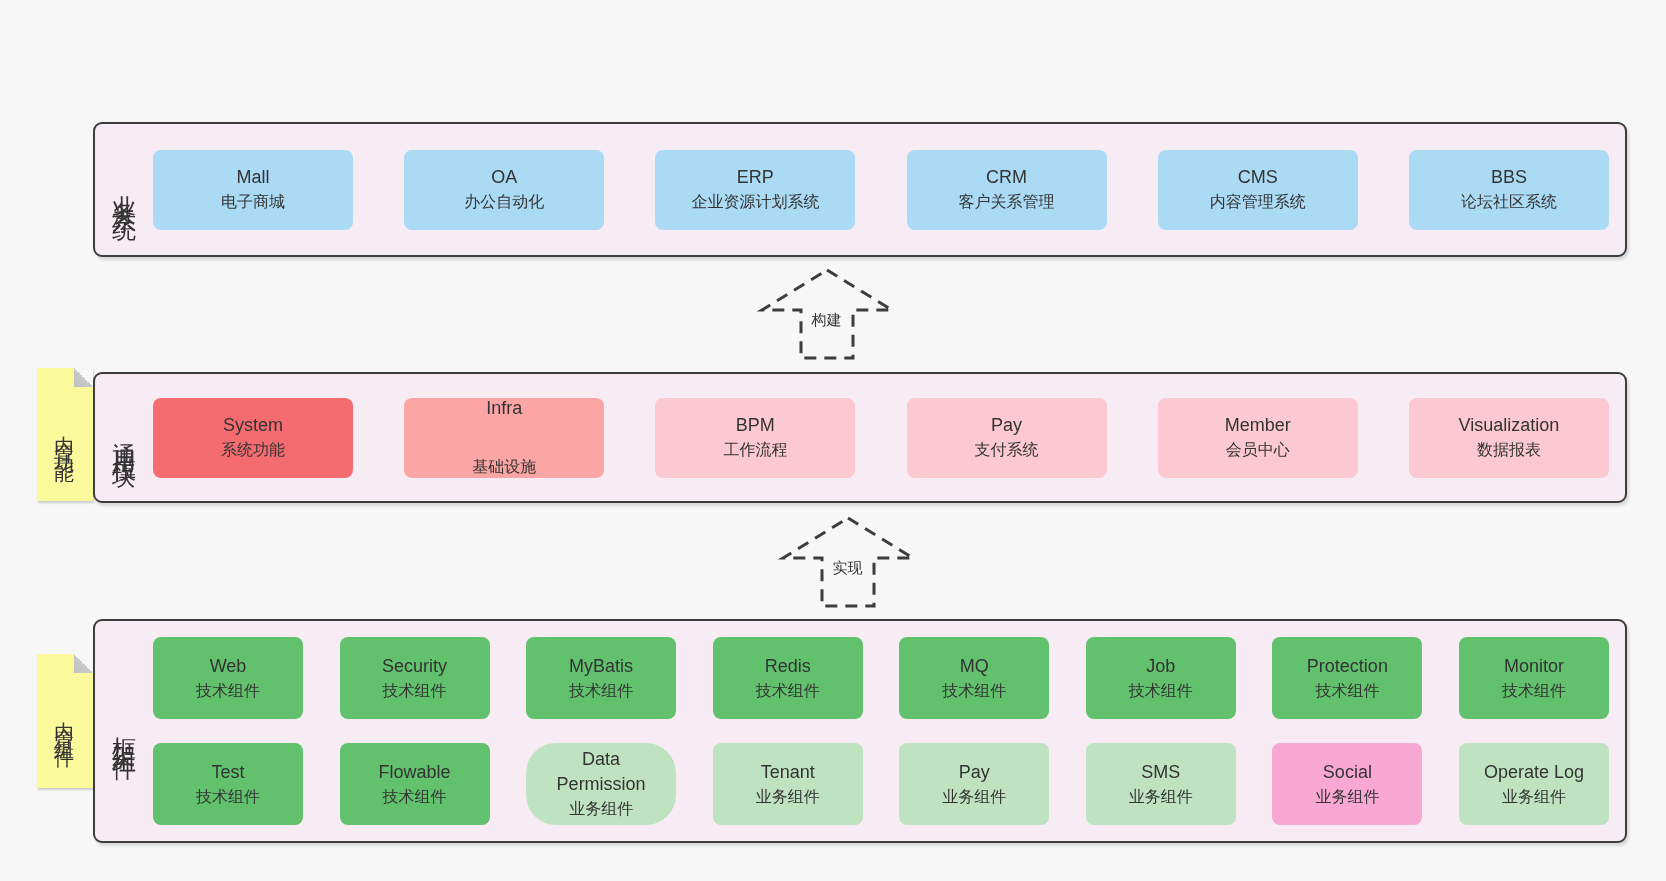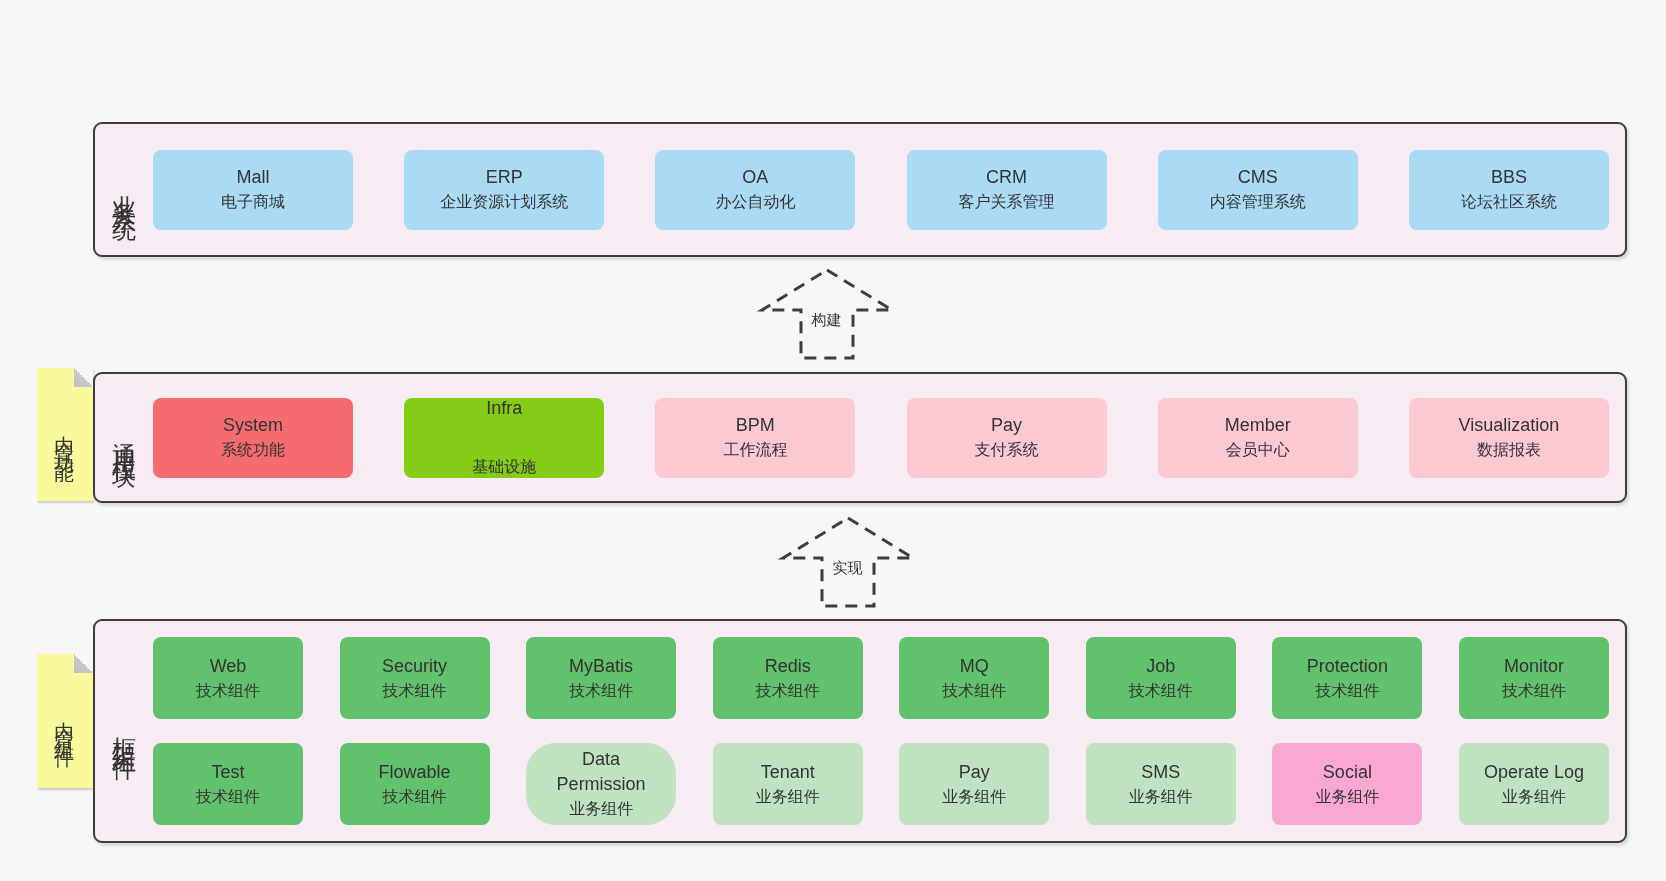--- a/index.html
+++ b/index.html
@@ -77,26 +77,26 @@
 
   <div class="panel" id="panel-business">
     <div class="side-label">业务系统</div>
     <div class="rows">
         <div class="node-row">
           <div class="node" style="background: rgb(171, 218, 245);">
             <div class="node-en">Mall</div>
             <div class="node-zh">电子商城</div>
           </div>
           <div class="node" style="background: rgb(171, 218, 245);">
+            <div class="node-en">OA</div>
+            <div class="node-zh">办公自动化</div>
+          </div>
+          <div class="node" style="background: rgb(171, 218, 245);">
             <div class="node-en">ERP</div>
             <div class="node-zh">企业资源计划系统</div>
-          </div>
-          <div class="node" style="background: rgb(171, 218, 245);">
-            <div class="node-en">OA</div>
-            <div class="node-zh">办公自动化</div>
           </div>
           <div class="node" style="background: rgb(171, 218, 245);">
             <div class="node-en">CRM</div>
             <div class="node-zh">客户关系管理</div>
           </div>
           <div class="node" style="background: rgb(171, 218, 245);">
             <div class="node-en">CMS</div>
             <div class="node-zh">内容管理系统</div>
           </div>
           <div class="node" style="background: rgb(171, 218, 245);">
@@ -120,21 +120,21 @@
   </div>
 
   <div class="panel" id="panel-modules">
     <div class="side-label">通用模块</div>
     <div class="rows">
         <div class="node-row">
           <div class="node" style="background: rgb(245, 108, 112);">
             <div class="node-en">System</div>
             <div class="node-zh">系统功能</div>
           </div>
-          <div class="node" style="background: #84cc16; gap: 34px;">
+          <div class="node" style="background: #fca5a5; gap: 34px;">
             <div class="node-en">Infra</div>
             <div class="node-zh">基础设施</div>
           </div>
           <div class="node" style="background: rgb(252, 201, 210);">
             <div class="node-en">BPM</div>
             <div class="node-zh">工作流程</div>
           </div>
           <div class="node" style="background: rgb(252, 201, 210);">
             <div class="node-en">Pay</div>
             <div class="node-zh">支付系统</div>

